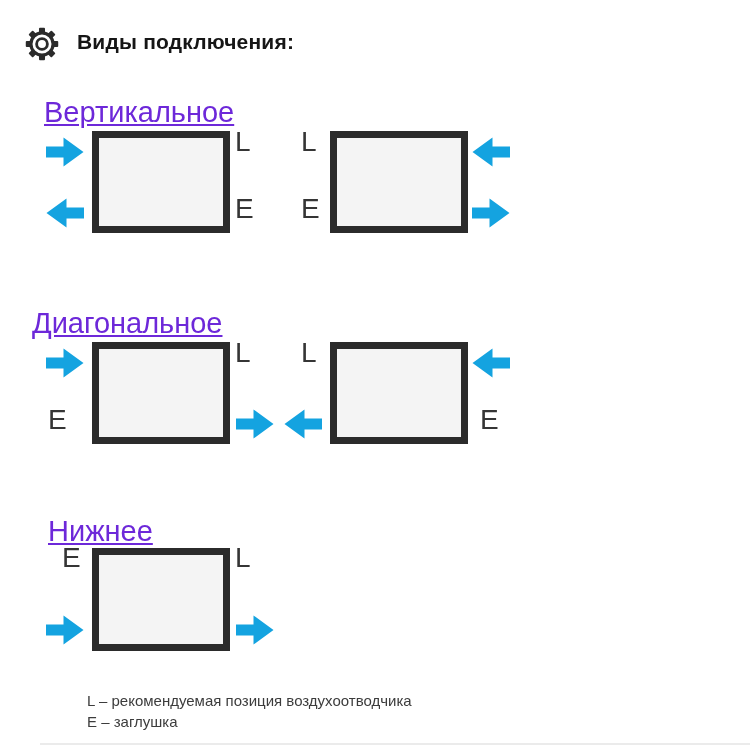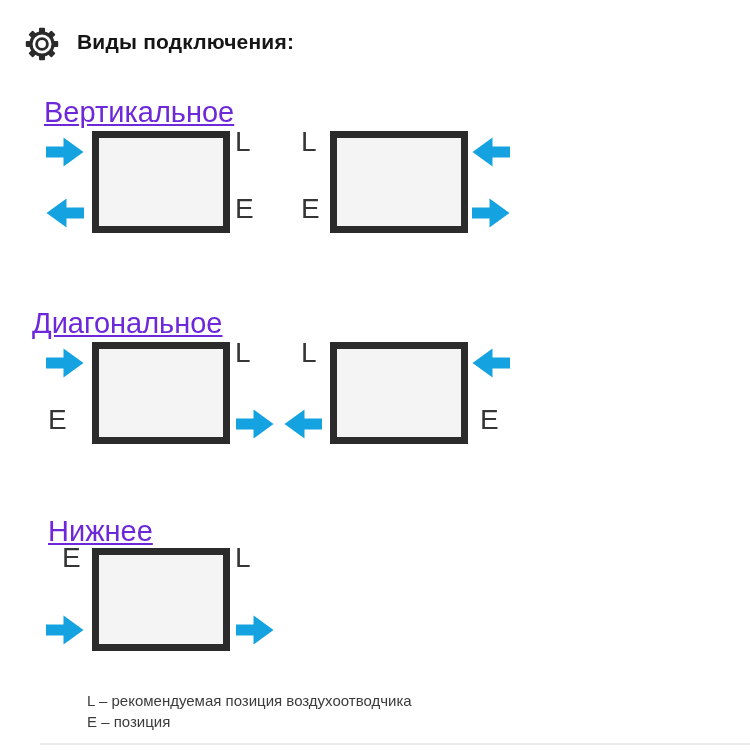--- a/index.html
+++ b/index.html
@@ -160,16 +160,16 @@
     </svg>
 </div>
 <div id="s3-arrow-out" class="abs arrow right">
   <svg viewBox="0 0 38 30">
       <polygon points="0,9.5 17.5,9.5 17.5,0.5 37.5,15 17.5,29.5 17.5,20.5 0,20.5"></polygon>
     </svg>
 </div>
 
 <div id="legend" class="abs">
   <div class="legend-line">L – рекомендуемая позиция воздухоотводчика</div>
-  <div class="legend-line">E – позиция</div>
+  <div class="legend-line">E – заглушка</div>
 </div>
 
 <div id="divider" class="abs divider"></div>
 
 </body></html>

